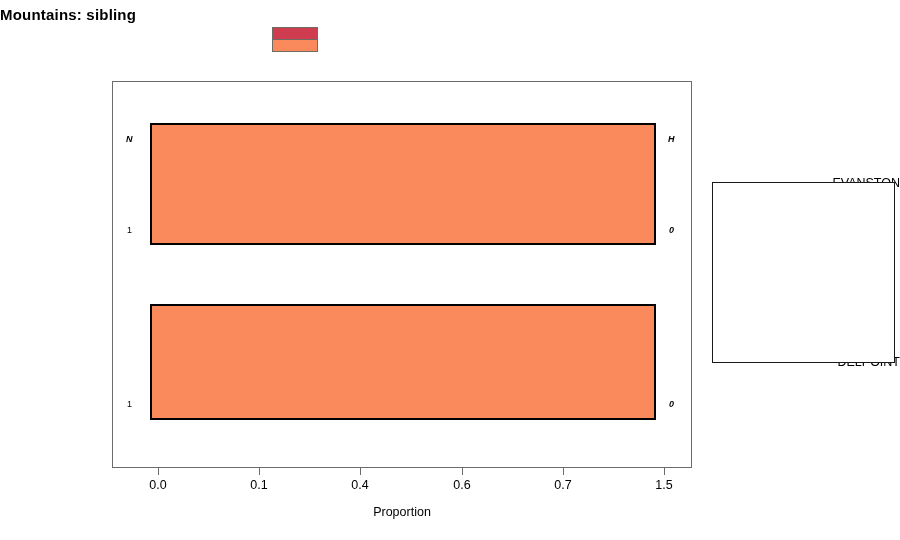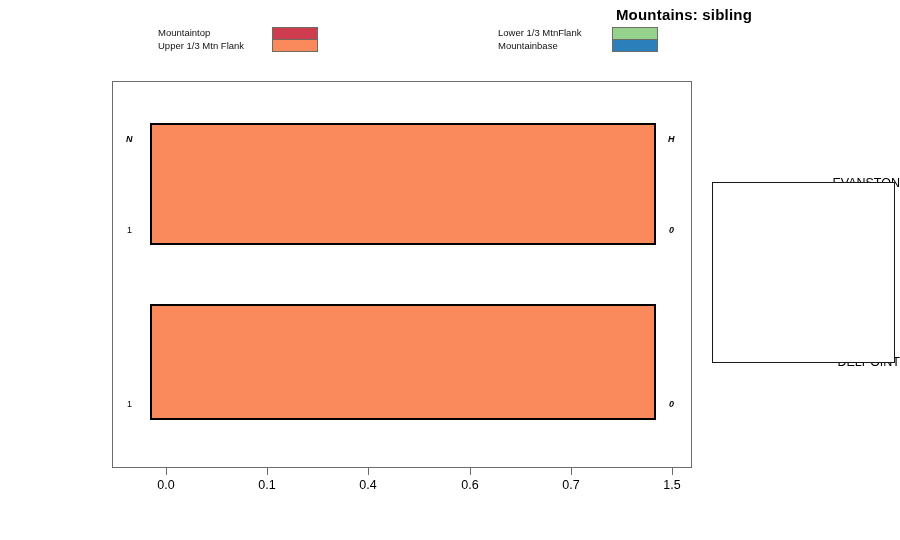--- a/index.html
+++ b/index.html
@@ -22,21 +22,21 @@
     width: 900px;
     height: 540px;
   }
 
   
   .chart-title {
     position: absolute;
     left: 0;
     top: 6px;
     width: 752px;
-    text-align: right;
+    text-align: left;
     font-size: 15px;
     font-weight: bold;
     letter-spacing: 0.2px;
   }
 
   
   .legend {
     position: absolute;
     left: 158px;
     top: 26px;
@@ -141,21 +141,21 @@
   .note-n  { left: 126px; top: 134px; }
   .note-1a { left: 127px; top: 225px; }
   .note-h  { left: 668px; top: 134px; }
   .note-0a { left: 669px; top: 225px; }
   .note-1b { left: 127px; top: 399px; }
   .note-0b { left: 669px; top: 399px; }
 
   
   .x-axis {
     position: absolute;
-    left: 128px;
+    left: 120px;
     top: 468px;
     width: 580px;
     height: 40px;
   }
   .x-tick {
     position: absolute;
     top: 0;
     width: 1px;
     height: 7px;
     background: #6b6b6b;
@@ -192,41 +192,27 @@
 </head>
 <body>
 
 <div id="stage">
 
   <div class="chart-title">Mountains: sibling</div>
 
   <div class="legend">
 
     <div class="legend-col c0">
-      <div class="legend-labels">
-        <span class="legend-label">Mountaintop</span>
-        <span class="legend-label">Upper 1/3 Mtn Flank</span>
-      </div>
       <div class="legend-swatch-stack">
         <div class="legend-swatch" style="background-color: rgb(207, 60, 79);"></div>
         <div class="legend-swatch" style="background-color: rgb(250, 138, 92);"></div>
       </div>
     </div>
 
 
-    <div class="legend-col c2">
-      <div class="legend-labels">
-        <span class="legend-label">Lower 1/3 MtnFlank</span>
-        <span class="legend-label">Mountainbase</span>
-      </div>
-      <div class="legend-swatch-stack">
-        <div class="legend-swatch" style="background-color: rgb(148, 210, 142);"></div>
-        <div class="legend-swatch" style="background-color: rgb(43, 127, 186);"></div>
-      </div>
-    </div>
 
   </div>
 
   <div class="plot-frame"></div>
 
   <div class="bar bar-evanston" style="background-color: rgb(250, 138, 92); border-color: rgb(0, 0, 0);"></div>
   <div class="bar bar-delpoint" style="background-color: rgb(250, 138, 92); border-color: rgb(0, 0, 0);"></div>
 
   <div class="row-label r0">EVANSTON</div>
   <div class="row-label r1">DELPOINT</div>
@@ -247,16 +233,17 @@
     <div class="x-tick" style="left:544px"></div>
 
     <div class="x-tick-label" style="left:38px">0.0</div>
     <div class="x-tick-label" style="left:139px">0.1</div>
     <div class="x-tick-label" style="left:240px">0.4</div>
     <div class="x-tick-label" style="left:342px">0.6</div>
     <div class="x-tick-label" style="left:443px">0.7</div>
     <div class="x-tick-label" style="left:544px">1.5</div>
   </div>
 
+  <div class="x-axis-title">Proportion</div>
 
   <div class="side-panel"></div>
 
 </div>
 
 </body></html>

